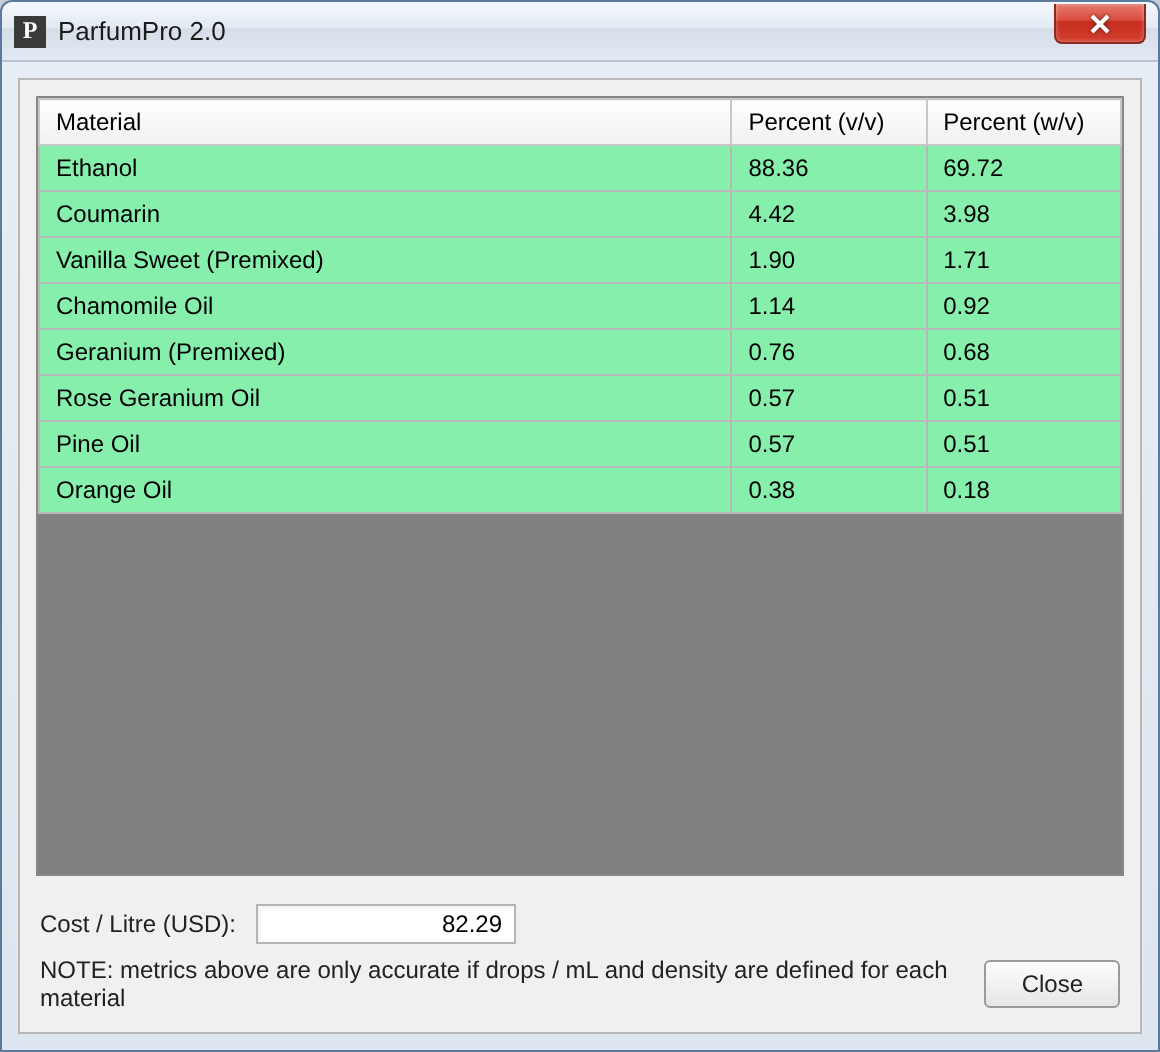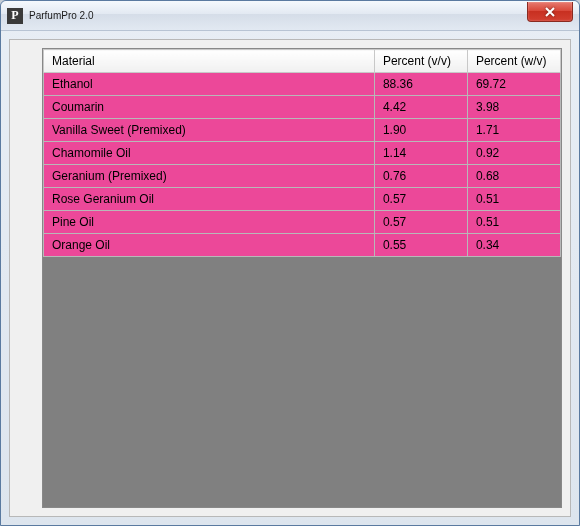--- a/index.html
+++ b/index.html
@@ -41,21 +41,21 @@
     font-weight: bold;
     font-size: 12px;
     display: flex;
     align-items: center;
     justify-content: center;
     margin-right: 6px;
     font-family: Georgia, serif;
   }
   .title-text {
     color: #1a1a1a;
-    font-size: 10px;
+    font-size: 13px;
   }
   .close-btn {
     position: absolute;
     right: 6px;
     top: 1px;
     width: 46px;
     height: 20px;
     background: linear-gradient(to bottom, #e67a6f 0%, #d9493b 45%, #c72f20 46%, #d23e2f 100%);
     border: 1px solid #8a2a20;
     border-top: none;
@@ -69,21 +69,20 @@
     box-shadow: inset 0 0 2px rgba(255,255,255,0.4);
   }
   .close-btn svg { filter: drop-shadow(0 0 1px rgba(0,0,0,0.5)); }
   .content {
     flex: 1;
     margin: 8px;
     background: #f0f0f0;
     border: 1px solid #b8b8b8;
     display: flex;
     flex-direction: column;
-    padding-left: 24px;
   }
   .table-container {
     flex: 1;
     margin: 8px;
     background: #808080;
     border: 1px solid #888;
     overflow: hidden;
     display: flex;
     flex-direction: column;
   }
@@ -98,21 +97,21 @@
     font-weight: normal;
     padding: 4px 8px;
     text-align: left;
     font-size: 12px;
     color: #000;
   }
   thead th.num { text-align: left; }
   tbody td {
     border: 1px solid #b8b8b8;
     padding: 4px 8px;
-    background: #ec4899;
+    background: #86efac;
     color: #000;
   }
   tbody td.num { text-align: left; }
   .table-fill {
     flex: 1;
     background: #808080;
   }
   .footer {
     padding: 6px 10px 10px 10px;
     display: flex;
@@ -220,23 +219,33 @@
               <td class="num">0.57</td>
               <td class="num">0.51</td>
             </tr>
             <tr>
               <td>Pine Oil</td>
               <td class="num">0.57</td>
               <td class="num">0.51</td>
             </tr>
             <tr>
               <td>Orange Oil</td>
-              <td class="num">0.55</td>
-              <td class="num">0.34</td>
+              <td class="num">0.38</td>
+              <td class="num">0.18</td>
             </tr>
           </tbody>
       </table>
       <div class="table-fill"></div>
     </div>
 
+    <div class="footer">
+      <div class="cost-row">
+        <span class="cost-label">Cost / Litre (USD):</span>
+        <div class="cost-field">82.29</div>
+      </div>
+      <div class="note-row">
+        <span class="note-text">NOTE: metrics above are only accurate if drops / mL and density are defined for each material</span>
+        <button class="dlg-close">Close</button>
+      </div>
+    </div>
   </div>
 
 </div>
 
 </body></html>

